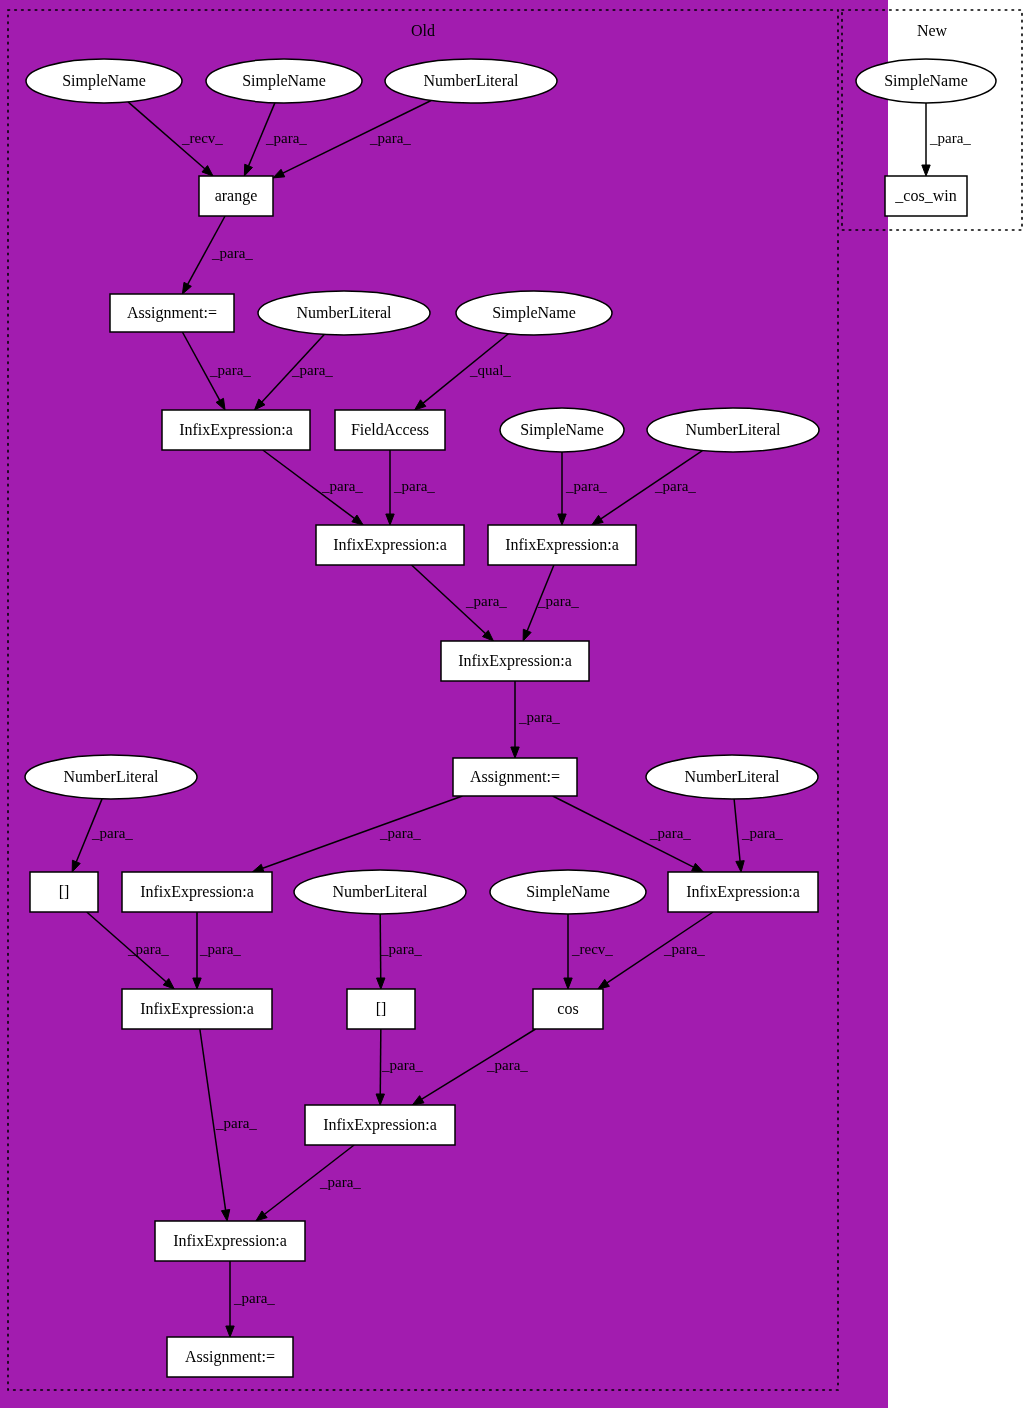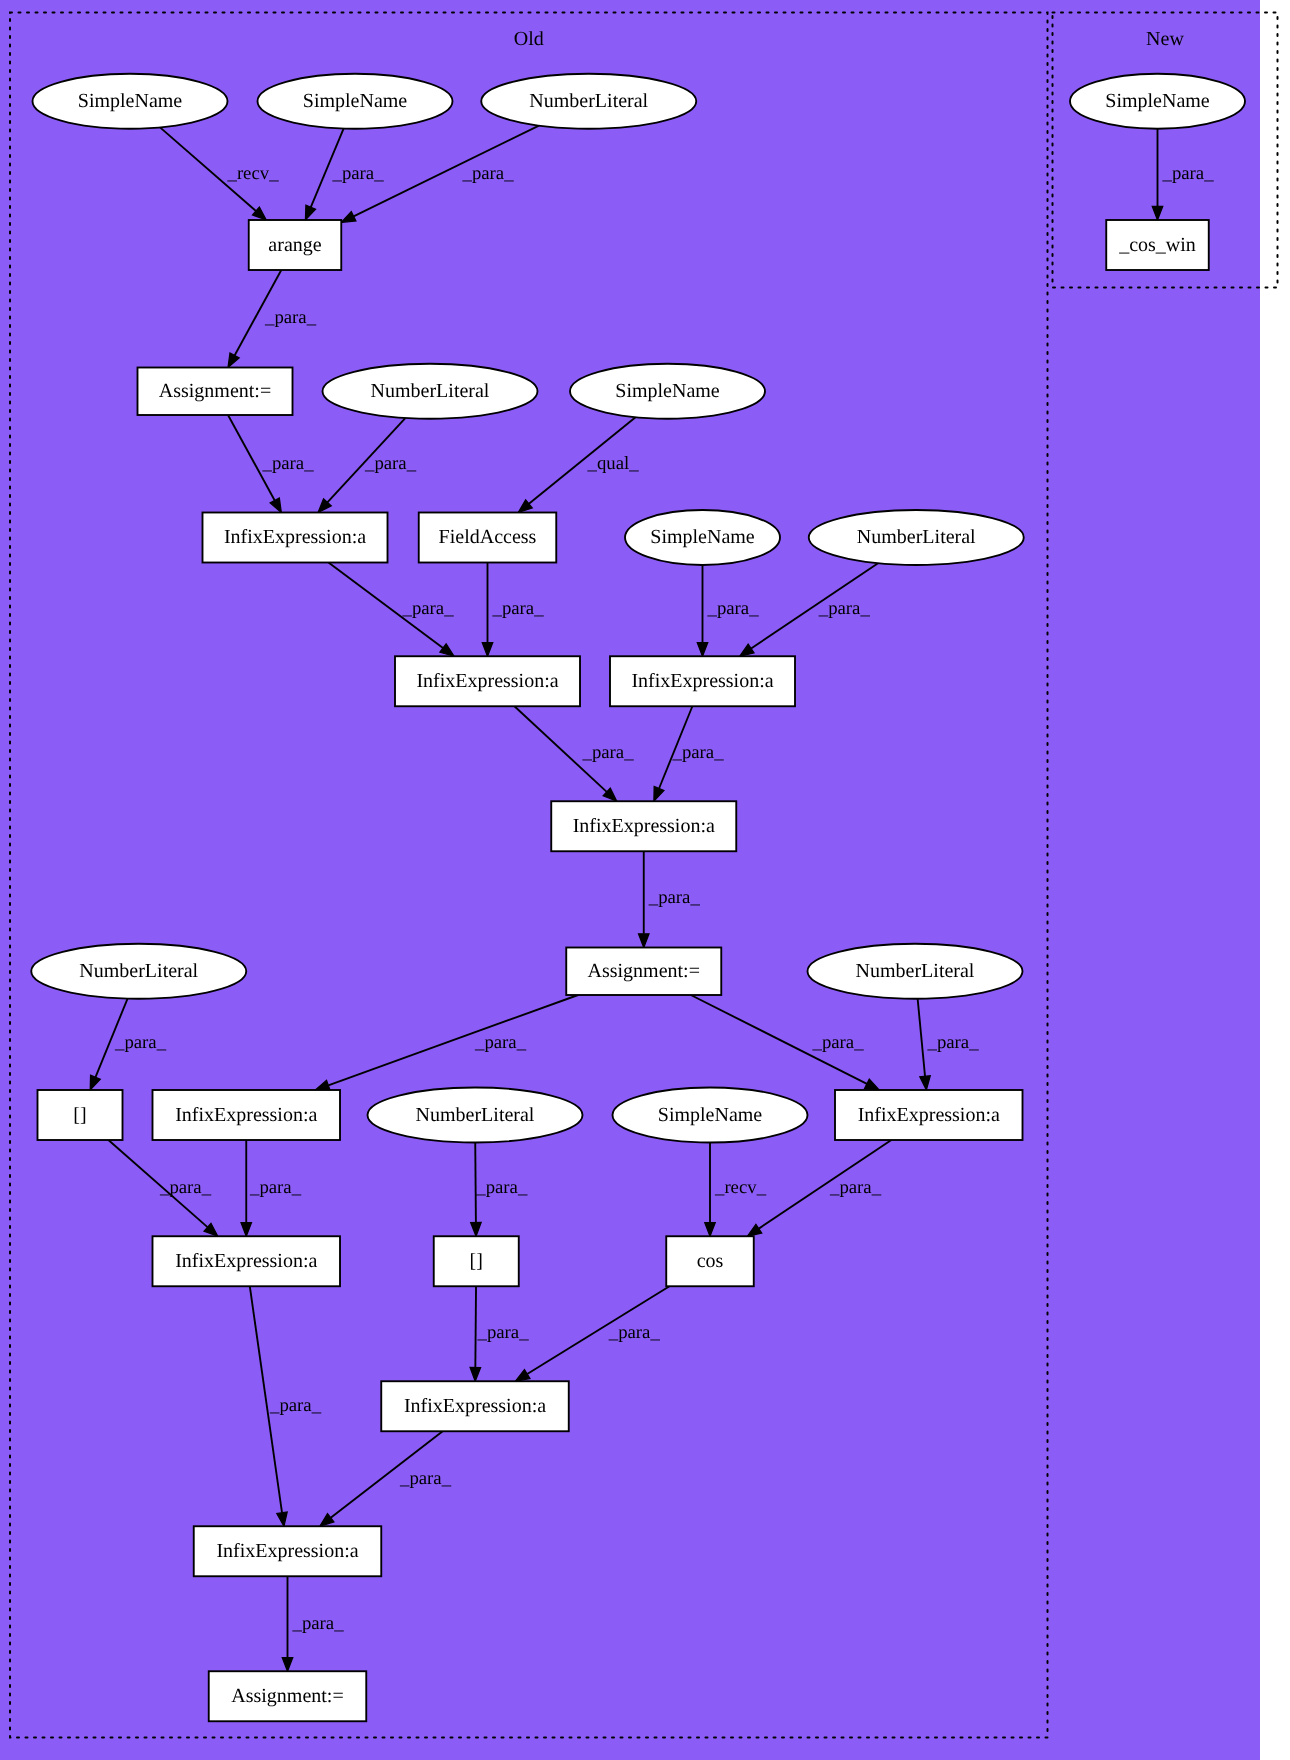--- a/index.html
+++ b/index.html
@@ -2,23 +2,23 @@
 <html><head>
 <meta charset="utf-8">
 <style>
   html, body {
     margin: 0;
     padding: 0;
     background: #ffffff;
   }
   #canvas-wrap {
     position: relative;
-    width: 1008px;
+    width: 888px;
     height: 1408px;
-    background: #8b5cf6;
+    background: #a21caf;
     font-family: "Liberation Serif", "DejaVu Serif", serif;
   }
   svg#graph {
     display: block;
     width: 1032px;
     height: 1408px;
   }
   .cluster-box {
     fill: none;
     stroke: #000000;

